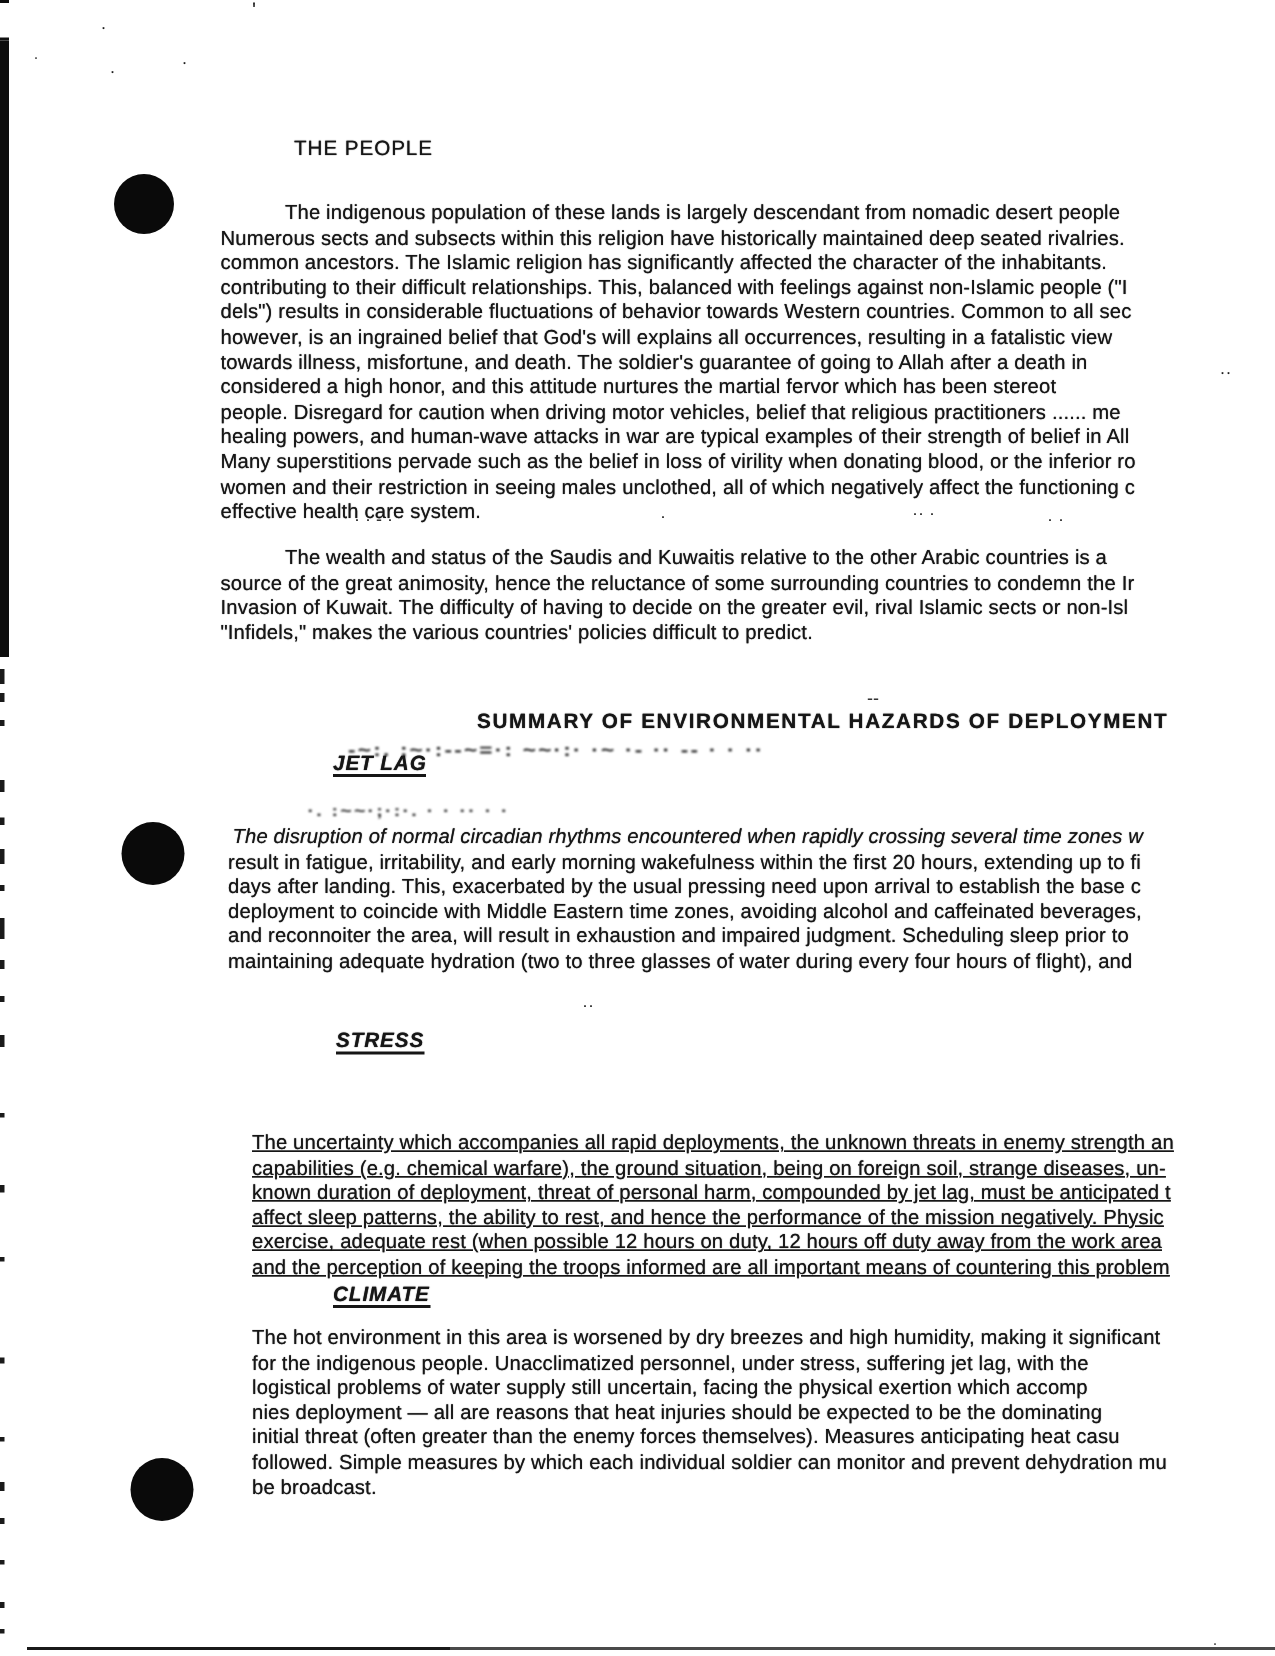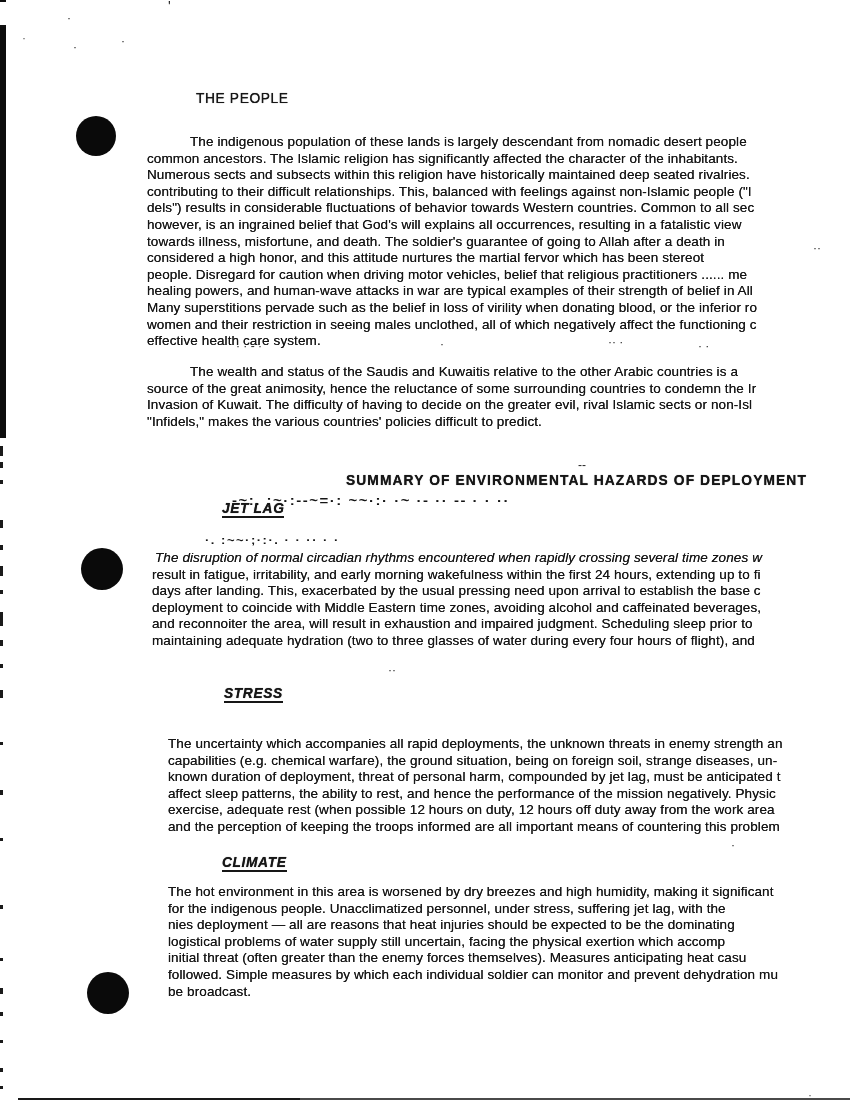--- a/index.html
+++ b/index.html
@@ -95,36 +95,36 @@
       <span class="mark" style="left: 698px; top: 341px;">· ·</span>
       <span class="mark" style="left: 813px; top: 243px;">··</span>
       <span class="mark" style="left: 578px; top: 460px;">--</span>
       <span class="mark" style="left: 388px; top: 665px;">··</span>
       <span class="mark" style="left: 731px; top: 840px;">·</span>
       <span class="mark faint" style="left: 808px; top: 1090px;">·</span>
     </div>
 
   <div class="h-plain" style="left:196px; top:91px;text-align:center;">THE PEOPLE</div>
 
-  <div class="h-center" style="left:318px; top:473px;margin-left:28px;">SUMMARY OF ENVIRONMENTAL HAZARDS OF DEPLOYMENT</div>
+  <div class="h-center" style="left:318px; top:473px;">SUMMARY OF ENVIRONMENTAL HAZARDS OF DEPLOYMENT</div>
 
   <div class="smudge" style="left:232px; top:492px; width:430px;">-~:. ;~·:--~=·:  ~~·:·  ·~ ·-  ··  -- ·  · ··</div>
 
   <div class="h-section" style="left:222px; top:501px;">JET LAG</div>
 
   <div class="smudge" style="left:205px; top:533px; width:380px; font-size:13px;">·. :~~·;·:·.   ·   · ··   ·  ·</div>
 
   <div class="h-section" style="left:224px; top:686px;">STRESS</div>
 
   <div class="h-section" style="left:222px; top:855px;">CLIMATE</div>
 
   <div class="para indent43" style="left:147px; top:134px;">
       <div class="tline">The indigenous population of these lands is largely descendant from nomadic desert people</div>
+      <div class="tline">Numerous sects and subsects within this religion have historically maintained deep seated rivalries.</div>
       <div class="tline">common ancestors.  The Islamic religion has significantly affected the character of the inhabitants.</div>
-      <div class="tline">Numerous sects and subsects within this religion have historically maintained deep seated rivalries.</div>
       <div class="tline">contributing to their difficult relationships.  This, balanced with feelings against non-Islamic people ("I</div>
       <div class="tline">dels") results in considerable fluctuations of behavior towards Western countries.  Common to all sec</div>
       <div class="tline">however, is an ingrained belief that God's will explains all occurrences, resulting in a fatalistic view</div>
       <div class="tline">towards illness, misfortune, and death.  The soldier's guarantee of going to Allah after a death in</div>
       <div class="tline">considered a high honor, and this attitude nurtures the martial fervor which has been stereot</div>
       <div class="tline">people.  Disregard for caution when driving motor vehicles, belief that religious practitioners ...... me</div>
       <div class="tline">healing powers, and human-wave attacks in war are typical examples of their strength of belief in All</div>
       <div class="tline">Many superstitions pervade such as the belief in loss of virility when donating blood, or the inferior ro</div>
       <div class="tline">women and their restriction in seeing males unclothed, all of which negatively affect the functioning c</div>
       <div class="tline">effective health care system.</div>
@@ -132,39 +132,39 @@
 
   <div class="para indent43" style="left:147px; top:364px;">
       <div class="tline">The wealth and status of the Saudis and Kuwaitis relative to the other Arabic countries is a</div>
       <div class="tline">source of the great animosity, hence the reluctance of some surrounding countries to condemn the Ir</div>
       <div class="tline">Invasion of Kuwait.  The difficulty of having to decide on the greater evil, rival Islamic sects or non-Isl</div>
       <div class="tline">"Infidels," makes the various countries' policies difficult to predict.</div>
     </div>
 
   <div class="para indent3" style="left:152px; top:550px;">
       <div class="tline">The disruption of normal circadian rhythms encountered when rapidly crossing several time zones w</div>
-      <div class="tline">result in fatigue, irritability, and early morning wakefulness within the first 24 hours, extending up to fi</div>
+      <div class="tline">result in fatigue, irritability, and early morning wakefulness within the first 20 hours, extending up to fi</div>
       <div class="tline">days after landing.  This, exacerbated by the usual pressing need upon arrival to establish the base c</div>
       <div class="tline">deployment to coincide with Middle Eastern time zones, avoiding alcohol and caffeinated beverages,</div>
       <div class="tline">and reconnoiter the area, will result in exhaustion and impaired judgment.  Scheduling sleep prior to</div>
       <div class="tline">maintaining adequate hydration (two to three glasses of water during every four hours of flight), and</div>
     </div>
 
-  <div class="para" style="left:168px; top:736px;">
+  <div class="para" style="left:168px; top:754px;text-decoration:underline;">
       <div class="tline">The uncertainty which accompanies all rapid deployments, the unknown threats in enemy strength an</div>
       <div class="tline">capabilities (e.g. chemical warfare), the ground situation, being on foreign soil, strange diseases, un-</div>
       <div class="tline">known duration of deployment, threat of personal harm, compounded by jet lag, must be anticipated t</div>
       <div class="tline">affect sleep patterns, the ability to rest, and hence the performance of the mission negatively.  Physic</div>
       <div class="tline">exercise, adequate rest (when possible 12 hours on duty, 12 hours off duty away from the work area</div>
       <div class="tline">and the perception of keeping the troops informed are all important means of countering this problem</div>
     </div>
 
   <div class="para" style="left:168px; top:884px;">
       <div class="tline">The hot environment in this area is worsened by dry breezes and high humidity, making it significant</div>
       <div class="tline">for the indigenous people.  Unacclimatized personnel, under stress, suffering jet lag, with the</div>
+      <div class="tline">logistical problems of water supply still uncertain, facing the physical exertion which accomp</div>
       <div class="tline">nies deployment — all are reasons that heat injuries should be expected to be the dominating</div>
-      <div class="tline">logistical problems of water supply still uncertain, facing the physical exertion which accomp</div>
       <div class="tline">initial threat (often greater than the enemy forces themselves).  Measures anticipating heat casu</div>
       <div class="tline">followed.  Simple measures by which each individual soldier can monitor and prevent dehydration mu</div>
       <div class="tline">be broadcast.</div>
     </div>
 
 </div>
 
 </body></html>

